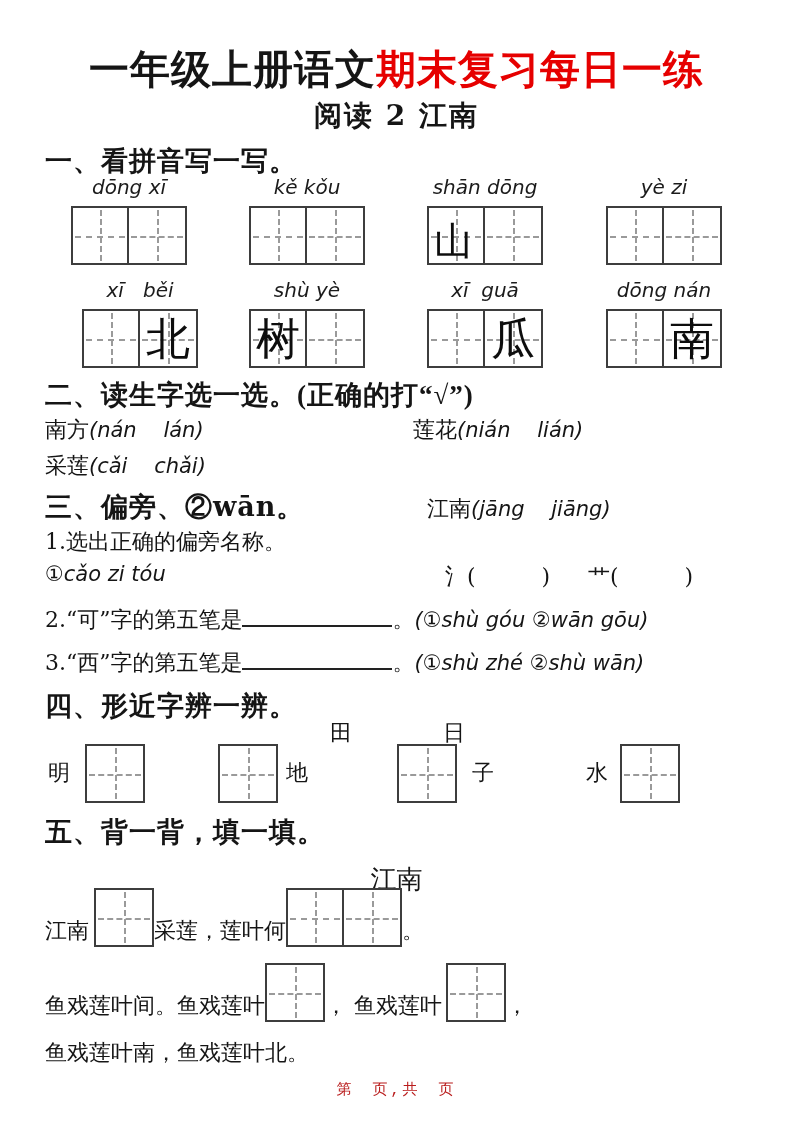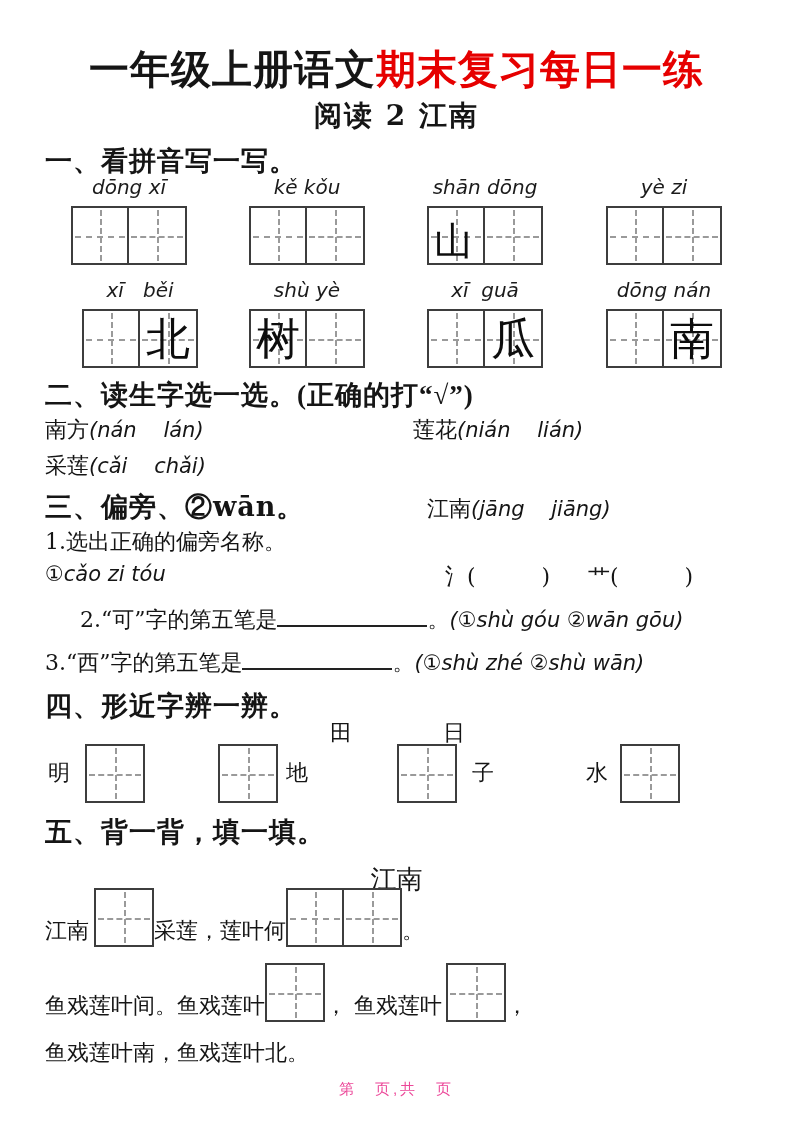--- a/index.html
+++ b/index.html
@@ -41,22 +41,22 @@
   
   .opts { font-family:"DejaVu Sans","Liberation Sans",sans-serif; font-style:italic; font-size:21px; }
 
   
   .blank { display:inline-block; width:150px; border-bottom:2px solid #222; height:24px; vertical-align:baseline; }
 
   
   .poemline { display:flex; align-items:flex-end; }
   .poemline .t { font-size:22px; line-height:30px; padding-bottom:1px; white-space:pre; }
 
-  .footer { top:1080px; font-size:15px; letter-spacing:3px; color:#ec4899;
-            font-family:Liberation Sans, sans-serif; }
+  .footer { top:1080px; font-size:15px; letter-spacing:3px; color:#b91c1c;
+            font-family:Liberation Mono, monospace; }
 </style>
 </head>
 <body>
 
 <div class="page">
 
   <div class="abs center title">
     <span>一年级上册语文</span><span class="red">期末复习每日一练</span>
   </div>
   <div class="abs center subtitle">阅读 2 江南</div>
@@ -167,21 +167,21 @@
     <span>江南</span><span class="opts pre">(jāng    jiāng)</span>
   </div>
 
   <div class="abs sec-h" style="left:45px; top:489px;">三、偏旁、②wān。</div>
   <div class="abs body-t" style="left:45px; top:527px;">1.选出正确的偏旁名称。</div>
   <div class="abs" style="left:0; top:562px; width:793px; height:32px;">
     <span class="abs opts" style="left:45px; top:0;text-align:center;">①cǎo zi tóu</span>
     <span class="abs body-t" style="left:445px; top:0;"><span>氵</span><span class="pre">(　　　)</span></span>
     <span class="abs body-t" style="left:588px; top:0;"><span>艹</span><span class="pre">(　　　)</span></span>
   </div>
-  <div class="abs body-t" style="left:45px; top:603px;margin-left:35px;">
+  <div class="abs body-t" style="left:45px; top:603px;">
     <span>2.“可”字的第五笔是</span><span class="blank"></span><span>。</span><span class="opts">(①shù góu ②wān gōu)</span>
   </div>
   <div class="abs body-t" style="left:45px; top:646px;">
     <span>3.“西”字的第五笔是</span><span class="blank"></span><span>。</span><span class="opts">(①shù zhé ②shù wān)</span>
   </div>
 
   <div class="abs sec-h" style="left:45px; top:688px;text-align:right;">四、形近字辨一辨。</div>
   <div class="abs" style="left:0; top:716px; width:793px; height:95px;">
     <span class="abs body-t" style="left:330px; top:2px;">田</span>
     <span class="abs body-t" style="left:443px; top:2px;">日</span>

